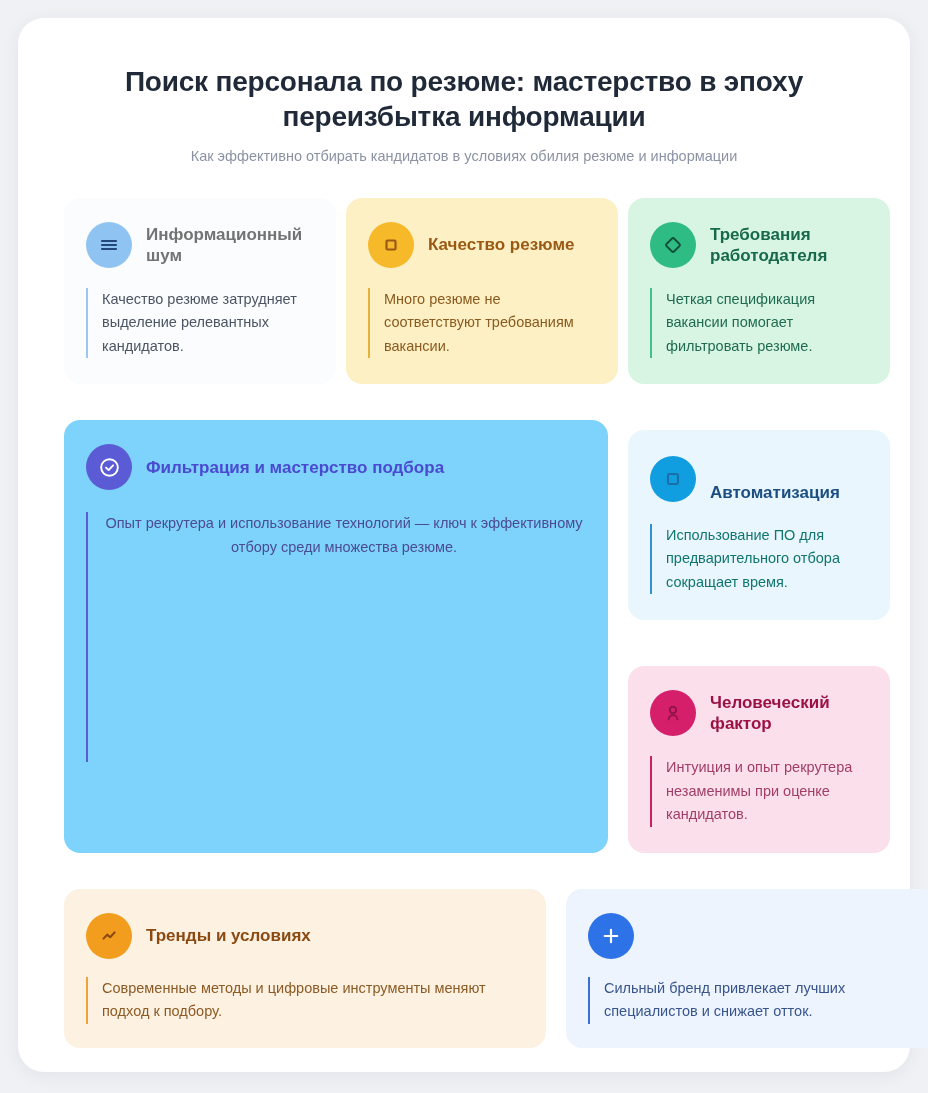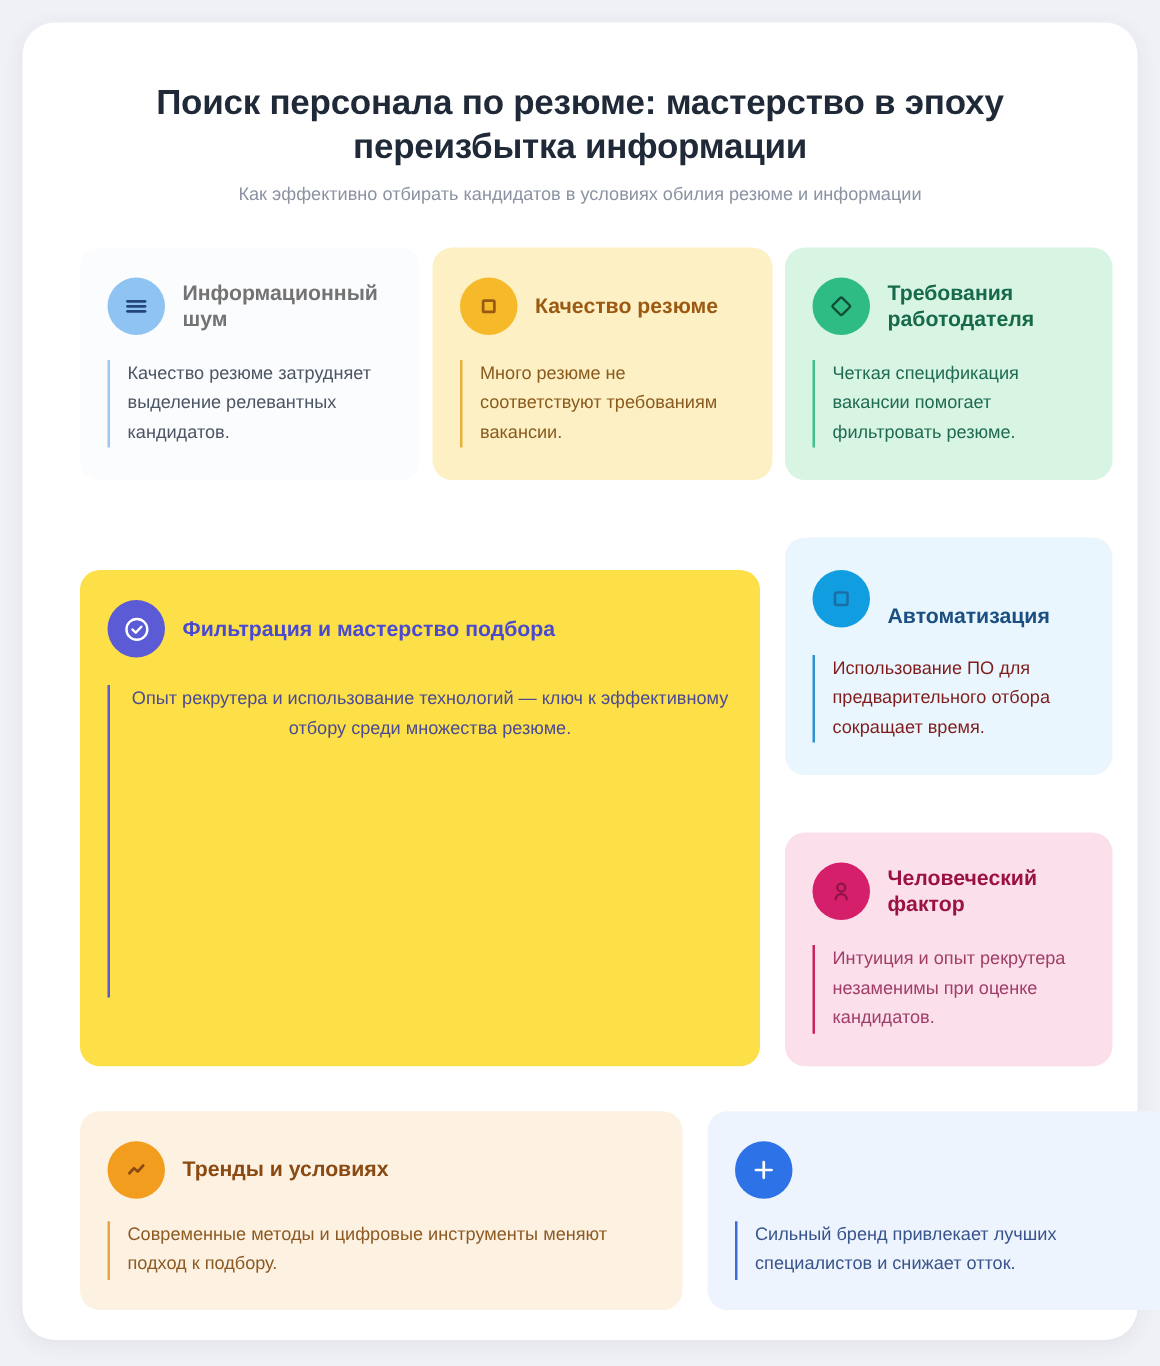--- a/index.html
+++ b/index.html
@@ -103,21 +103,21 @@
   .c-req         { background: #d8f5e3; }
   .c-req .card-title { color: #16694a; }
   .c-req .card-body  { border-color: #3ec18c; color: #1f6b52; }
 
   .c-filter      { background: #e2e4fb; }
   .c-filter .card-title { color: #4a4ad1; }
   .c-filter .card-body  { border-color: #5b5bd6; color: #4b4b93; }
 
   .c-auto        { background: #eaf6fd; }
   .c-auto .card-title { color: #1b4f82; margin-top: 28px; }
-  .c-auto .card-body  { border-color: #2f93cf; color: #7f1d1d; }
+  .c-auto .card-body  { border-color: #2f93cf; color: #0f766e; }
 
   .c-human       { background: #fbe0ec; }
   .c-human .card-title { color: #9c1144; }
   .c-human .card-body  { border-color: #c9225f; color: #a13d66; }
 
   .c-trends      { background: #fdf1e2; }
   .c-trends .card-title { color: #8a4a12; }
   .c-trends .card-body  { border-color: #eda33c; color: #8c5a22; }
 
   .c-brand       { background: #eef4fd; }
@@ -188,21 +188,21 @@
         <span class="icon-circle" style="background: rgb(47, 188, 132);">
           <svg width="24" height="24" viewBox="0 0 24 24" fill="none" stroke="#0F4F38" stroke-width="1.9" stroke-linejoin="round">
             <rect x="6.7" y="6.7" width="10.6" height="10.6" rx="1.4" transform="rotate(45 12 12)"></rect>
           </svg>
         </span>
         <span class="card-title" style="color: rgb(22, 105, 74);">Требования работодателя</span>
       </div>
       <div class="card-body" style="border-color: rgb(62, 193, 140);">Четкая спецификация вакансии помогает фильтровать резюме.</div>
     </div>
 
-    <div class="card c-filter pos-filter" style="background: #fde047; margin-top: 36px;">
+    <div class="card c-filter pos-filter" style="background: #7dd3fc;">
       <div class="card-head">
         <span class="icon-circle" style="background: rgb(91, 91, 214);">
           <svg width="27" height="27" viewBox="0 0 24 24" fill="none" stroke="#FFFFFF" stroke-width="1.7" stroke-linecap="round" stroke-linejoin="round">
             <circle cx="12" cy="12" r="7.4"></circle>
             <polyline points="8.9,12.1 11.2,14.3 15.2,10.1"></polyline>
           </svg>
         </span>
         <span class="card-title" style="color: rgb(74, 74, 209);">Фильтрация и мастерство подбора</span>
       </div>
       <div class="card-body" style="border-color: rgb(91, 91, 214);">Опыт рекрутера и использование технологий — ключ к эффективному отбору среди множества резюме.</div>

